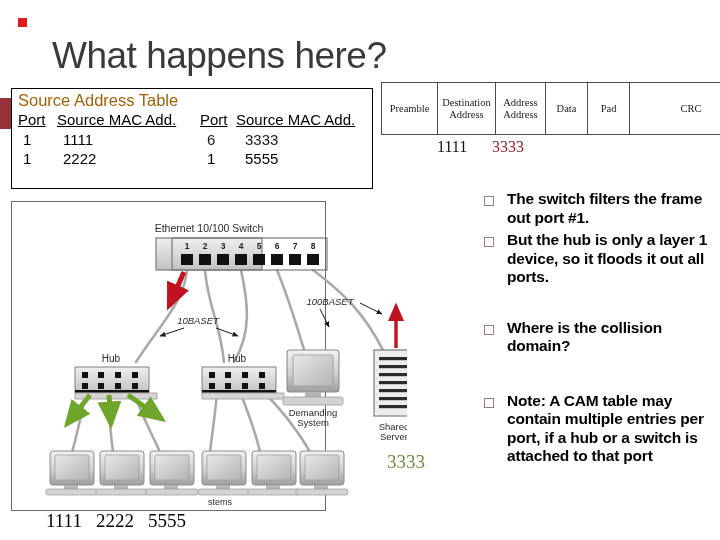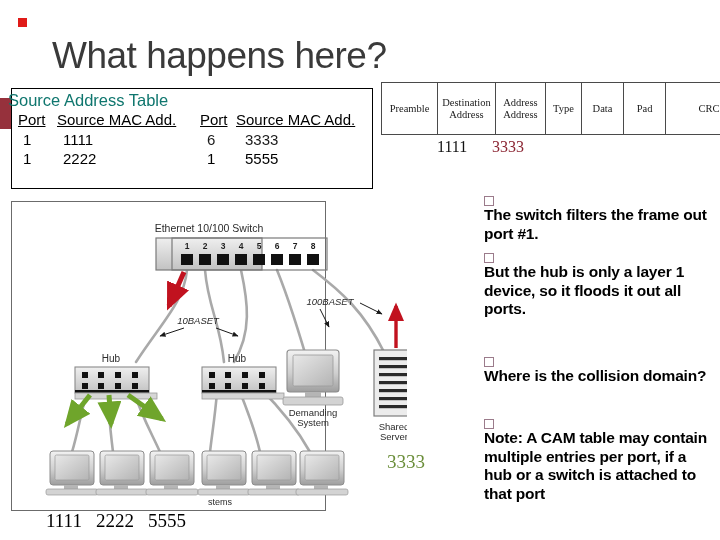--- a/index.html
+++ b/index.html
@@ -32,21 +32,21 @@
     white-space:nowrap;
   }
 
   
   #sat-box{
     left:11px;top:88px;width:362px;height:101px;
     border:1.6px solid #000;background:#fff;
     box-sizing:border-box;
   }
   #sat-title{
-    left:8px;top:90px;font-size:16.5px;line-height:20px;color:#0f766e;
+    left:18px;top:90px;font-size:16.5px;line-height:20px;color:#a16207;
   }
   .sat-head{
     font-size:15px;line-height:19px;color:#000;
     text-decoration:underline;white-space:nowrap;
   }
   .sat-cell{
     font-size:15px;line-height:19px;color:#000;white-space:nowrap;
   }
   .sat-cell.light{color:#1a1a1a;}
 
@@ -70,21 +70,21 @@
     font-size:16px;line-height:18px;white-space:nowrap;
   }
   #frame-dest-value{left:437px;top:138px;color:#111;}
   #frame-src-value{left:492px;top:138px;color:#8B2532;}
 
   
   #bullet-list{
     left:484px;top:190px;width:232px;
   }
   .bullet-row{
-    display:flex;align-items:flex-start;margin-bottom:12px;flex-direction:column;
+    display:flex;align-items:flex-start;margin-bottom:12px;
   }
   .bullet-marker{
     width:8px;height:8px;min-width:8px;
     border:1.4px solid #9B7B8B;background:#fff;
     margin-top:6px;margin-right:13px;
   }
   .bullet-text{
     font-size:15.5px;line-height:18.5px;color:#000;font-weight:700;
     letter-spacing:-0.2px;
   }
@@ -135,38 +135,37 @@
 
 <div class="abs sat-cell" style="left:23px;top:149px;">1</div>
 <div class="abs sat-cell" style="left:63px;top:149px;">2222</div>
 <div class="abs sat-cell" style="left:207px;top:149px;">1</div>
 <div class="abs sat-cell" style="left:245px;top:149px;">5555</div>
 
 <div class="abs" id="frame-diagram">
   <div class="fcell" style="width:56px;">Preamble</div>
   <div class="fcell" style="width:58px;">Destination Address</div>
   <div class="fcell" style="width:50px;">Address Address</div>
-  <div class="fcell" style="width:36px;">Type</div>
   <div class="fcell" style="width:42px;">Data</div>
   <div class="fcell" style="width:42px;">Pad</div>
   <div class="fcell" style="flex:1;">CRC</div>
 </div>
 <div class="abs frame-addr-label" id="frame-dest-value">1111</div>
 <div class="abs frame-addr-label" id="frame-src-value">3333</div>
 
 <div class="abs" id="bullet-list">
   <div class="bullet-row" style="margin-bottom:4px;">
     <div class="bullet-marker"></div>
     <div class="bullet-text">The switch filters the frame out port #1.</div>
   </div>
   <div class="bullet-row" style="margin-bottom:32px;">
     <div class="bullet-marker"></div>
     <div class="bullet-text">But the hub is only a layer 1 device, so it floods it out all ports.</div>
   </div>
-  <div class="bullet-row" style="margin-bottom:28px;">
+  <div class="bullet-row" style="margin-bottom:36px;">
     <div class="bullet-marker"></div>
     <div class="bullet-text">Where is the collision domain?</div>
   </div>
   <div class="bullet-row">
     <div class="bullet-marker"></div>
     <div class="bullet-text">Note: A CAM table may contain multiple entries per port, if a hub or a switch is attached to that port</div>
   </div>
 </div>
 
 <div class="abs" id="network-figure">

